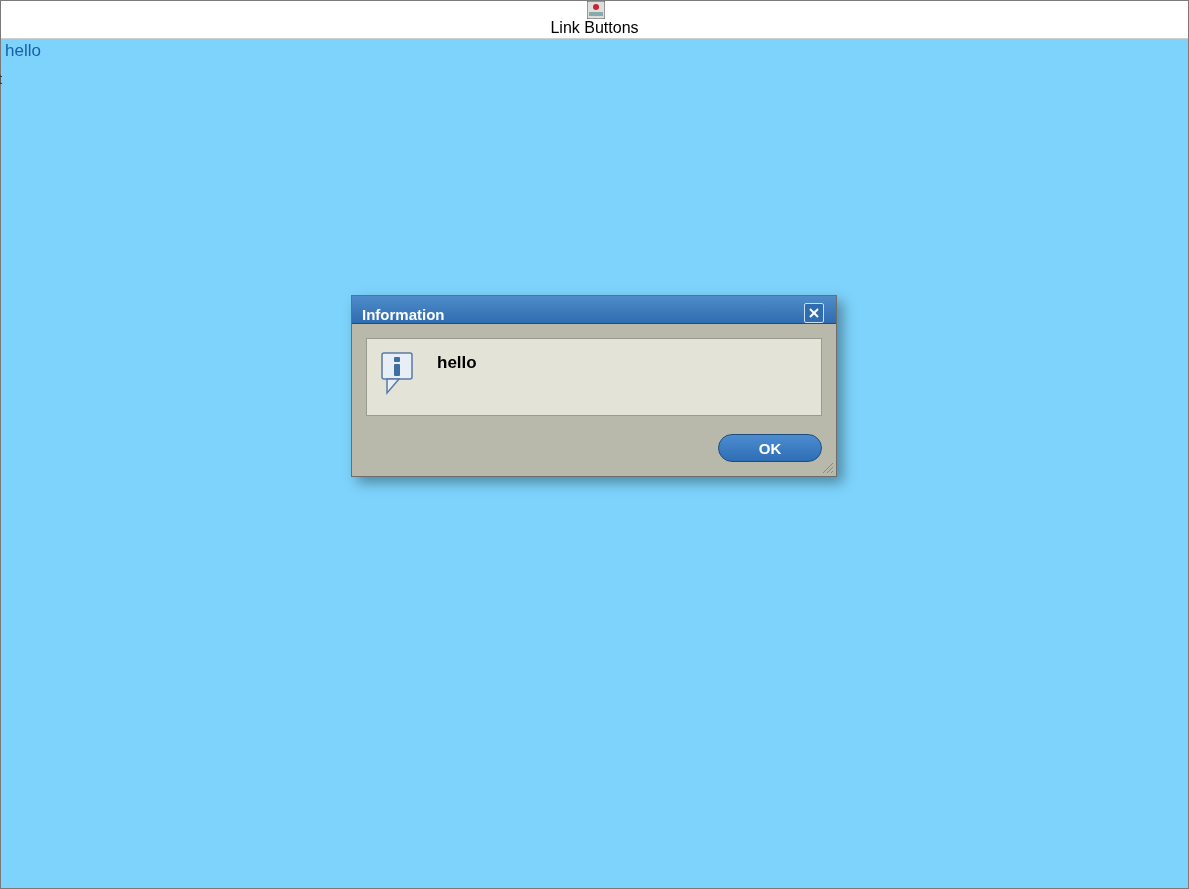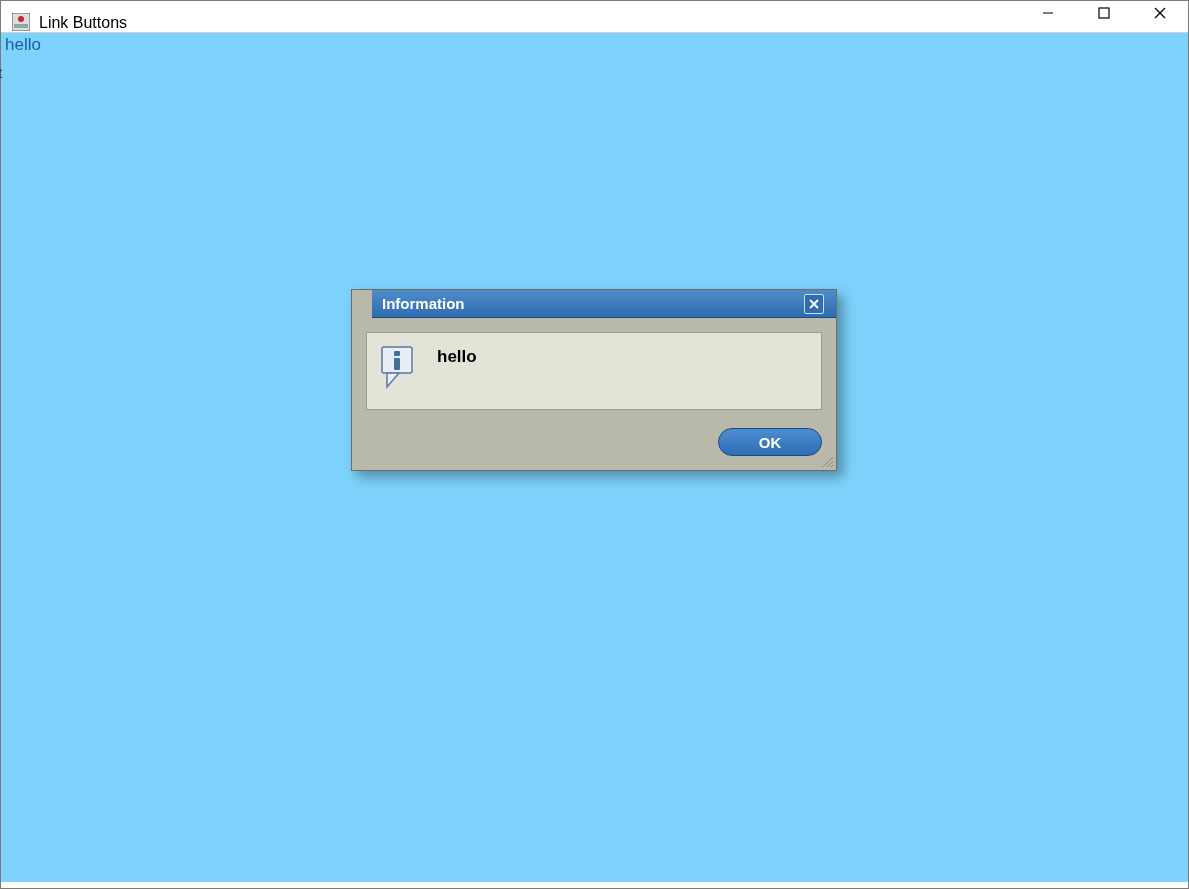--- a/index.html
+++ b/index.html
@@ -11,25 +11,26 @@
     overflow: hidden;
   }
   .main-window {
     position: relative;
     width: 1189px;
     height: 889px;
     border: 1px solid #7a7a7a;
     background: #ffffff;
   }
   .titlebar {
-    height: 32px;
-    display: flex;
-    align-items: flex-end;
+    height: 38px;
+    display: flex;
+    align-items: center;
     border-bottom: 1px solid #d0d0d0;
     user-select: none;
+    flex-direction: column;
   }
   .titlebar .app-icon {
     width: 20px; height: 20px;
     margin: 0 8px 0 10px;
     display: flex; align-items: center; justify-content: center;
   }
   .titlebar .title-text {
     font-size: 16px;
     color: #000;
   }
@@ -71,23 +72,22 @@
     width: 486px;
     background: #b9b9ab;
     border: 1px solid #6d6d6d;
     box-shadow: 6px 6px 12px rgba(0,0,0,0.35);
   }
   .dialog-titlebar {
     height: 28px;
     background: linear-gradient(#4f8cc9, #2f6cb0);
     border-bottom: 1px solid #1d4d7d;
     display: flex;
-    align-items: center;
+    align-items: flex-end;
     padding: 0 12px 0 10px;
-    margin-left: 20px;
   }
   .dialog-title {
     color: #fff;
     font-weight: bold;
     font-size: 15px;
     flex: 1;
   }
   .dialog-close {
     width: 20px; height: 20px;
     background: #2f6cb0;

